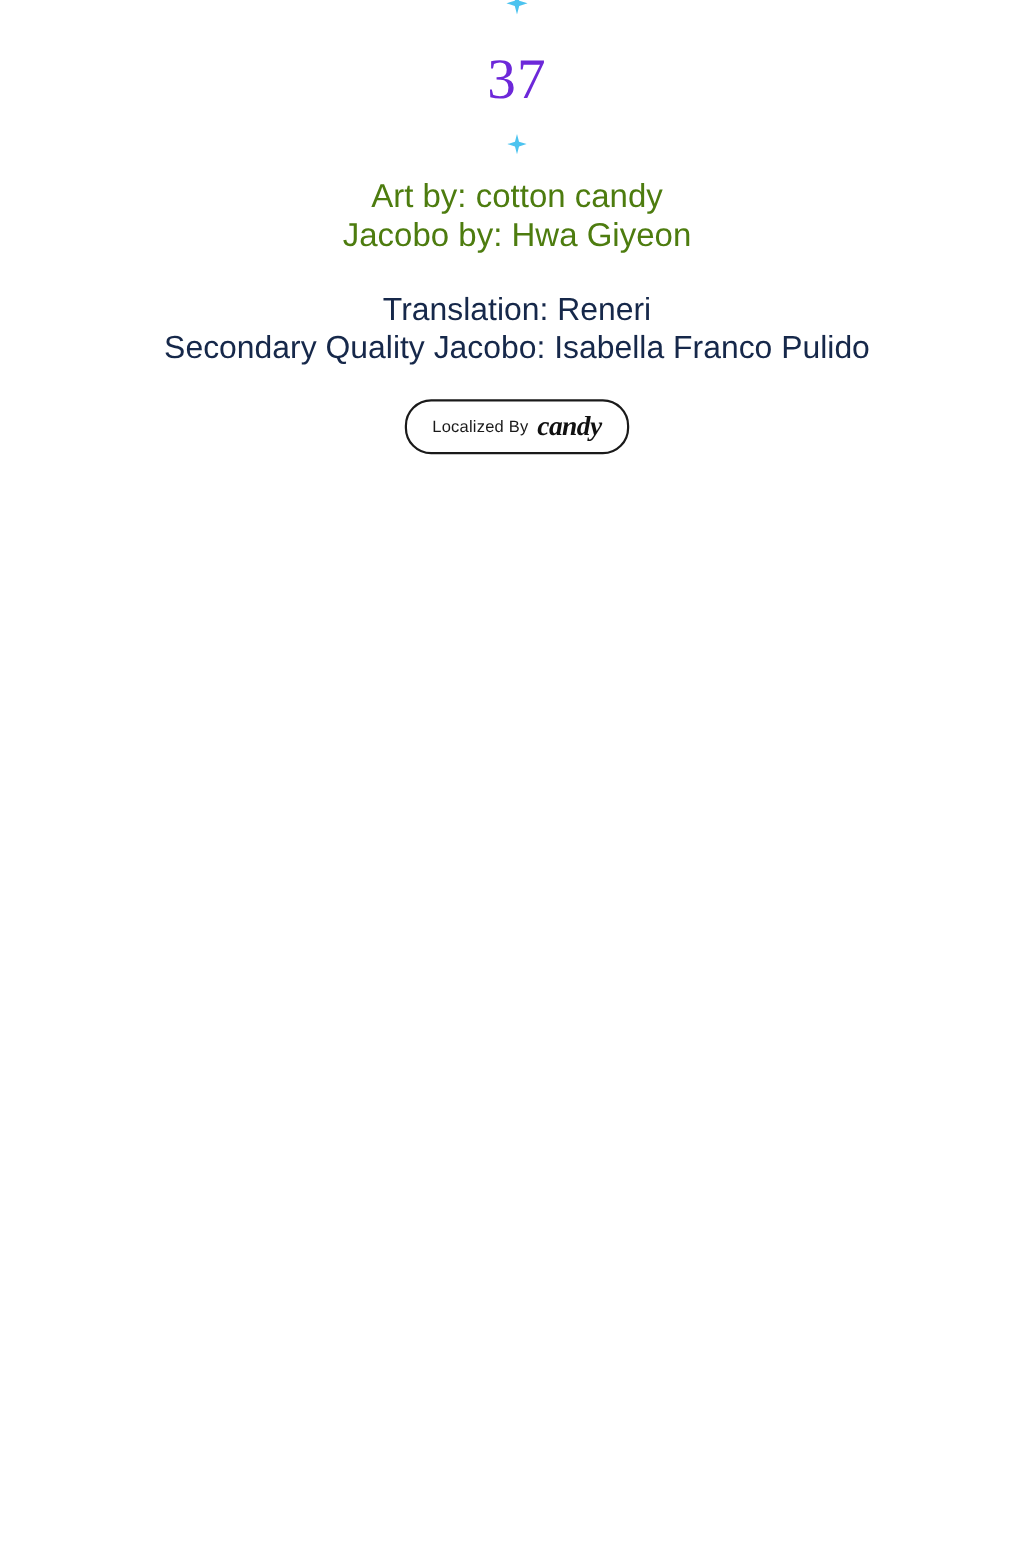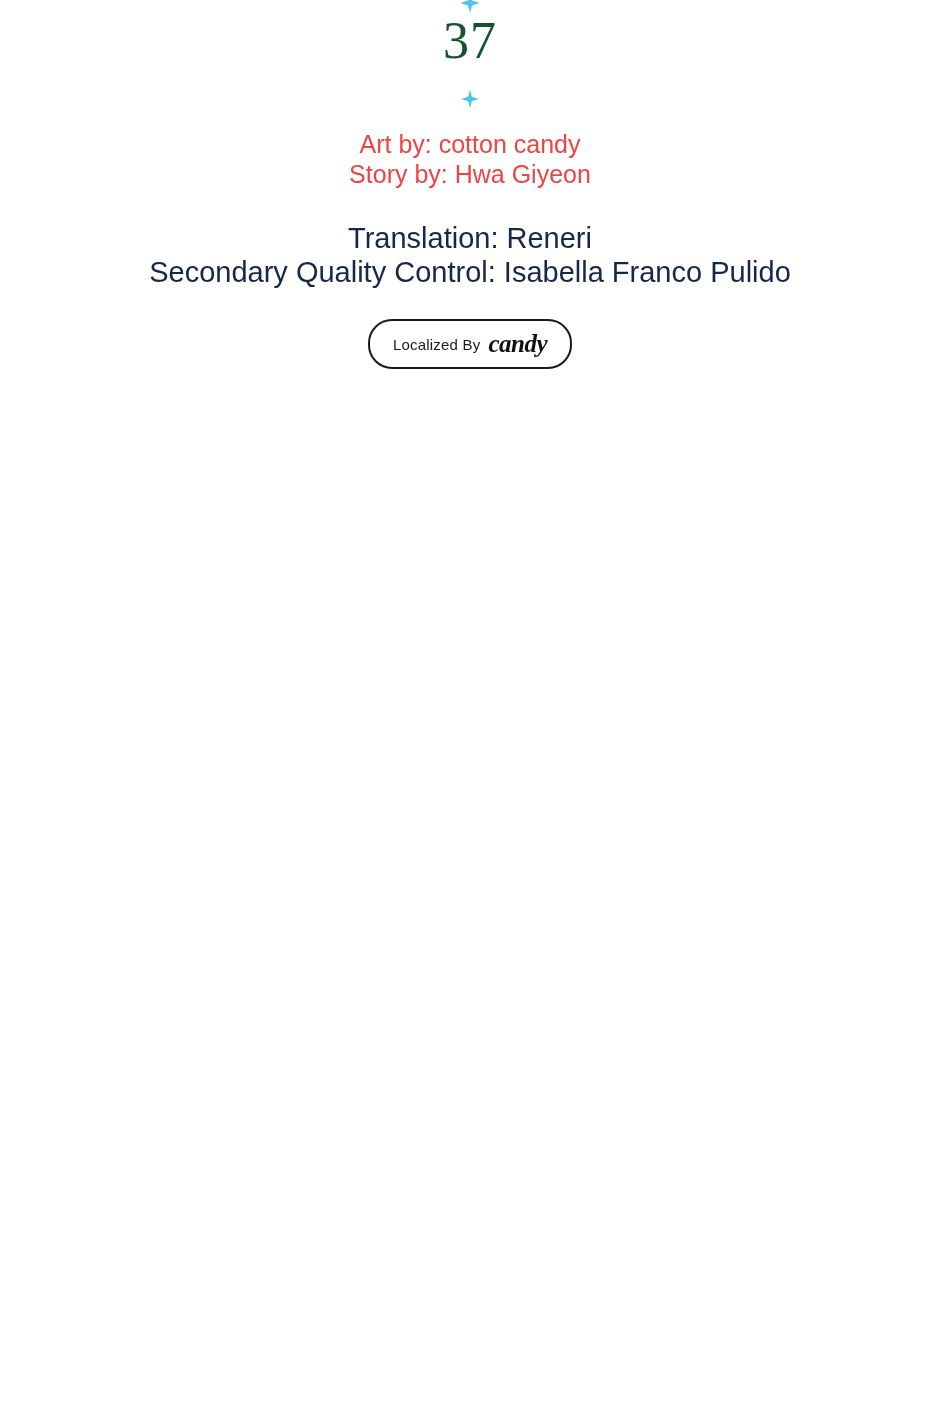--- a/index.html
+++ b/index.html
@@ -32,37 +32,37 @@
     display: block;
     margin: 0 auto;
     width: 24px;
     height: 22px;
     margin-top: -8px;
   }
 
   .chapter-number {
     font-family: "Liberation Serif", serif;
     font-size: 52px;
-    color: #14532d;
+    color: #6d28d9;
     line-height: 1;
-    margin-top: 1px;
+    margin-top: 33px;
     letter-spacing: 1px;
   }
 
   .sparkle-mid {
     display: block;
     margin: 22px auto 0 auto;
     width: 22px;
     height: 20px;
   }
 
   .blue-block {
     margin-top: 20px;
-    color: #ef4444;
-    font-size: 25px;
+    color: #4d7c0f;
+    font-size: 30px;
     line-height: 1.2;
     font-weight: 400;
   }
   .blue-block div {
     margin: 0;
     padding: 0;
   }
 
   .navy-block {
     margin-top: 32px;
@@ -116,26 +116,26 @@
     </svg>
 
     <div class="chapter-number">37</div>
 
     <svg class="sparkle-mid" viewBox="0 0 24 24">
       <path d="M12 1 L14.2 9.4 L22.5 12 L14.2 14.6 L12 23 L9.8 14.6 L1.5 12 L9.8 9.4 Z" fill="#4cc3ef"></path>
     </svg>
 
     <div class="blue-block">
       <div>Art by: cotton candy</div>
-      <div>Story by: Hwa Giyeon</div>
+      <div>Jacobo by: Hwa Giyeon</div>
     </div>
 
     <div class="navy-block">
       <div>Translation: Reneri</div>
-      <div>Secondary Quality Control: Isabella Franco Pulido</div>
+      <div>Secondary Quality Jacobo: Isabella Franco Pulido</div>
     </div>
 
     <div class="tapas-badge">
       <span class="tapas-localized">Localized By</span>
       <span class="tapas-word">candy</span>
     </div>
 
   </div>
 
 </div>

